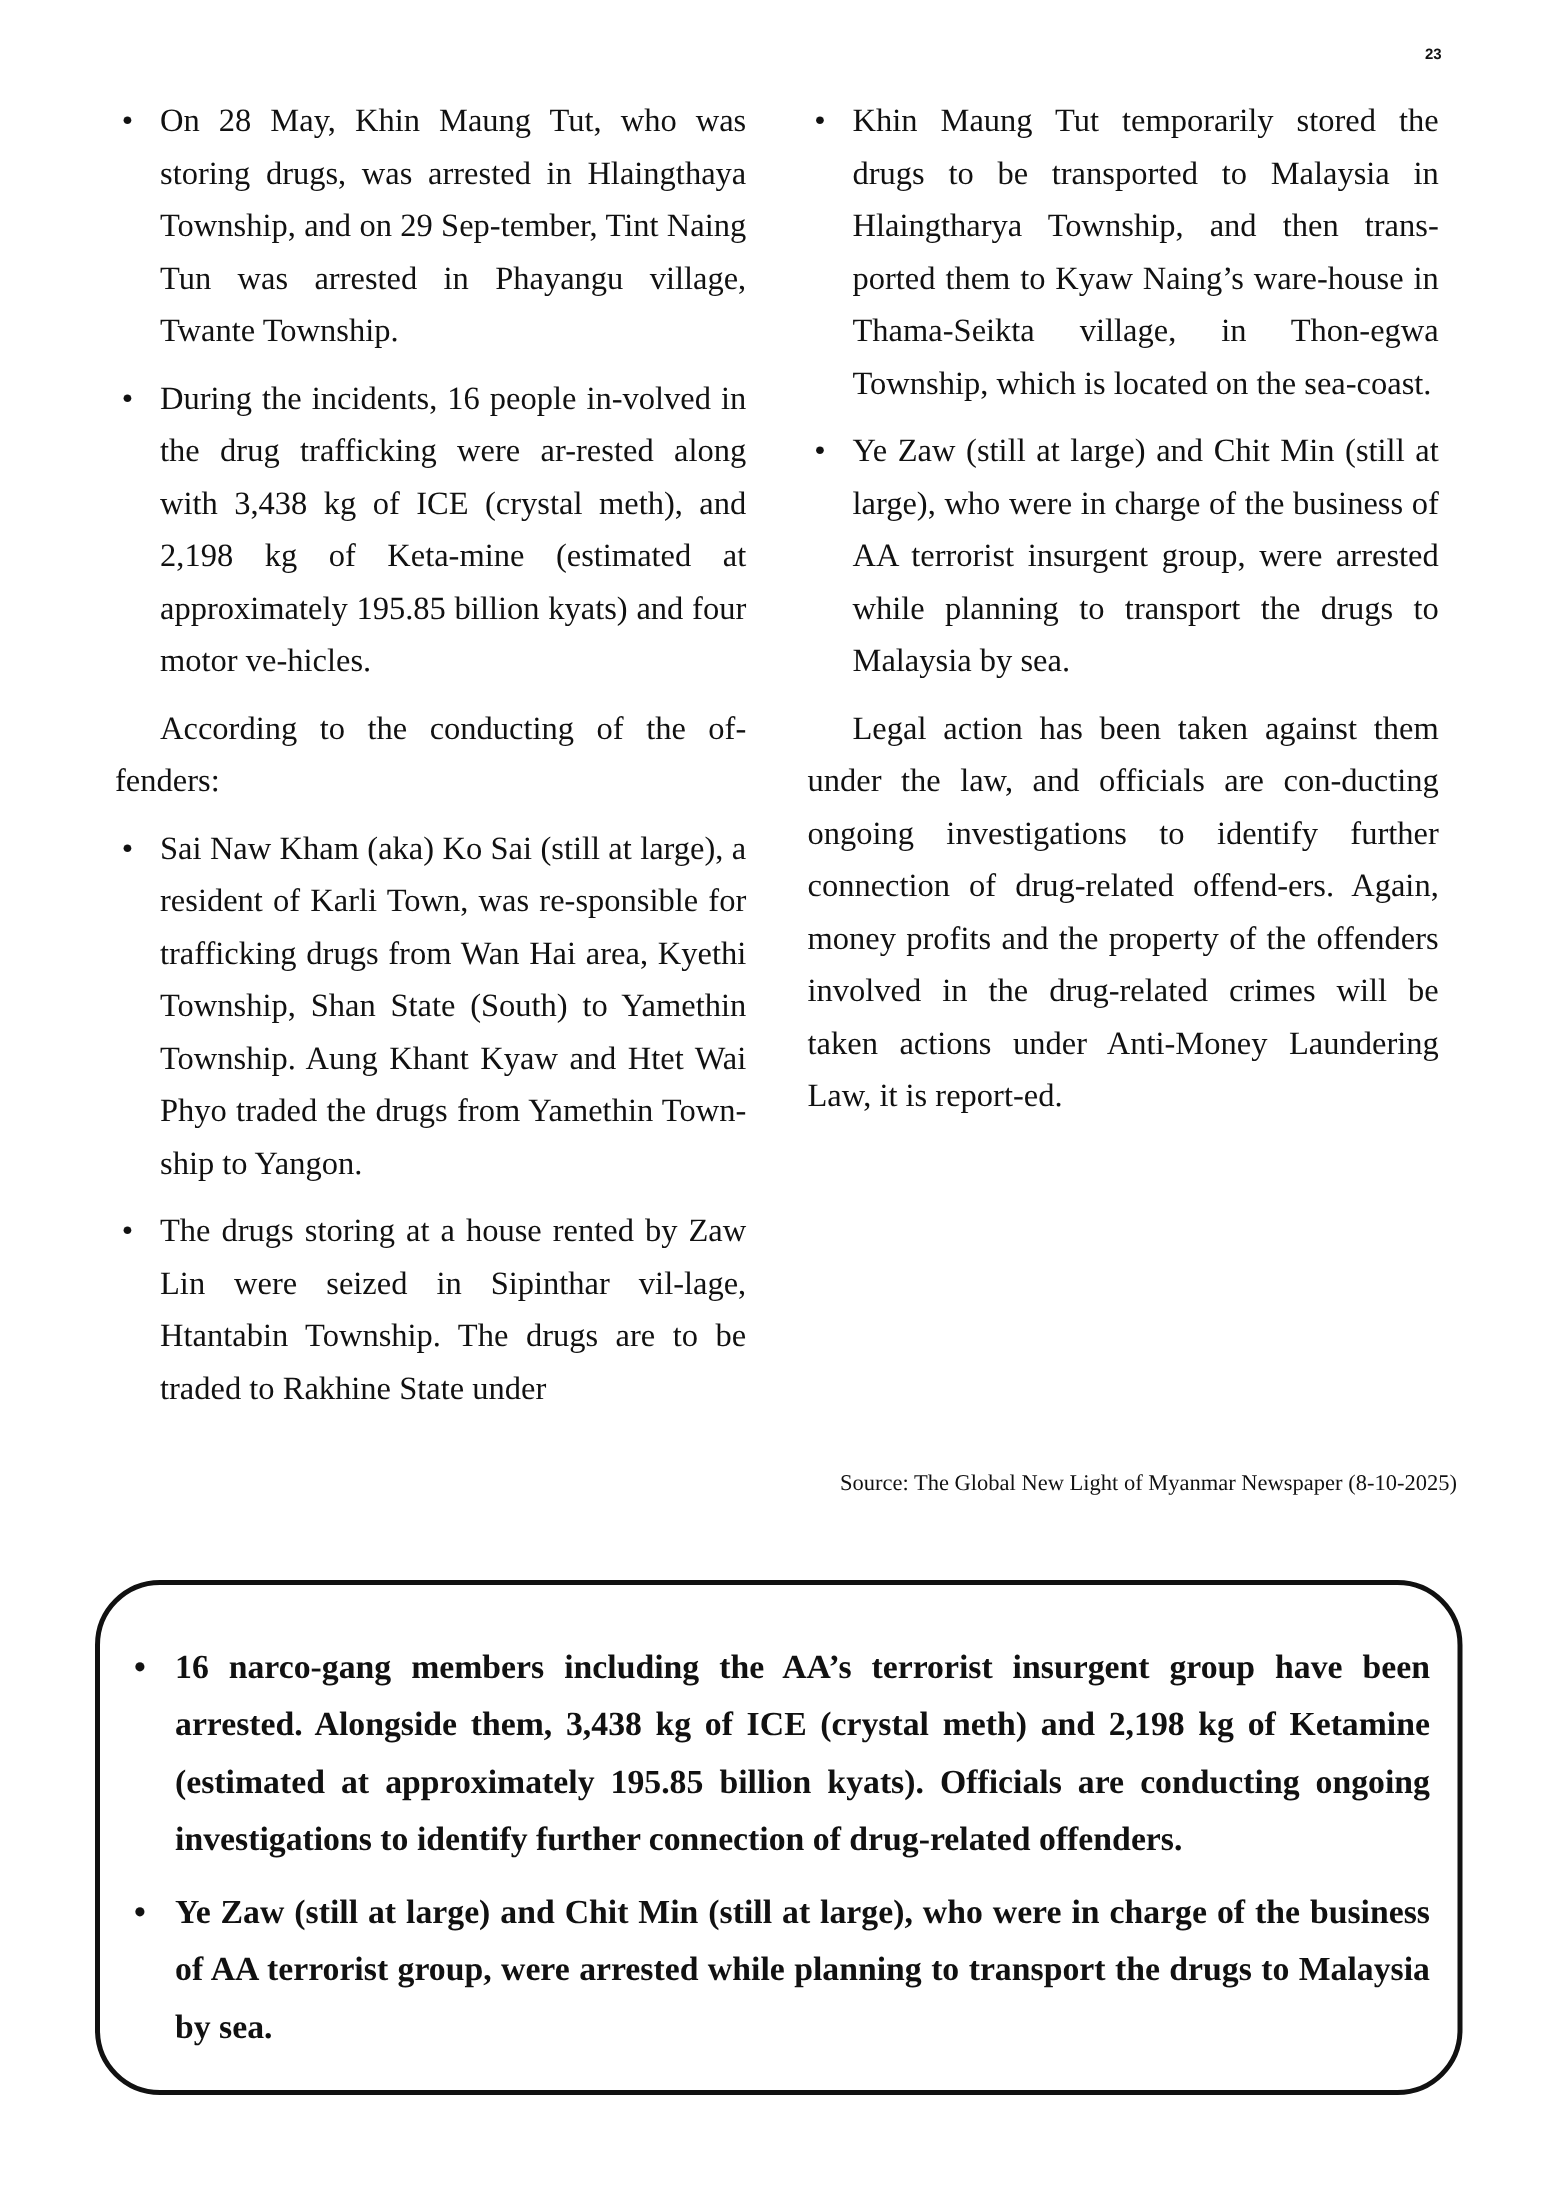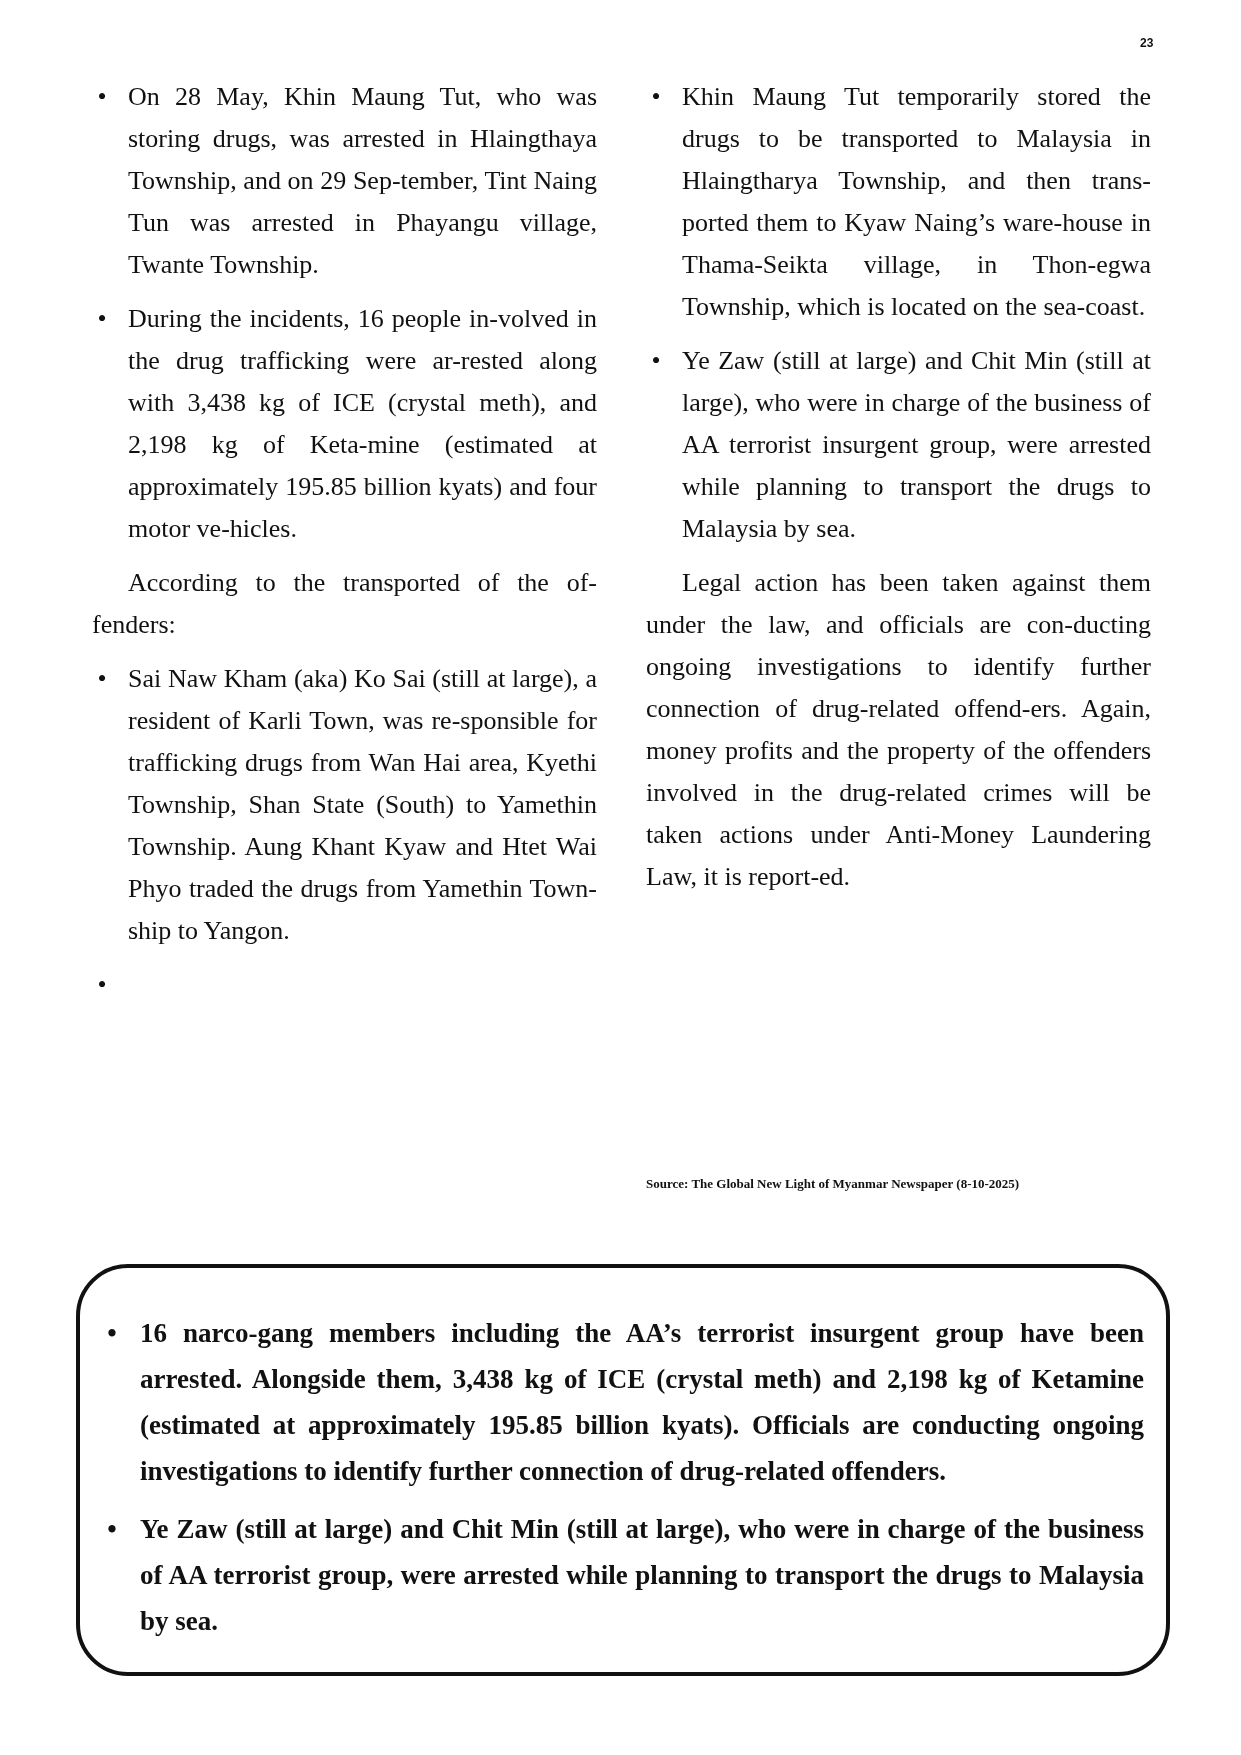--- a/index.html
+++ b/index.html
@@ -19,22 +19,22 @@
   .col-right { left: 646px; }
   .bullet {
     position: relative; padding-left: 36px; margin: 0 0 12px 0;
   }
   .bullet .dot {
     position: absolute; left: 0; top: 0; width: 20px; text-align: center;
   }
   .para { margin: 0 0 12px 0; text-indent: 36px; }
   .cont { padding-left: 36px; margin: 0 0 12px 0; }
   .source {
-    position: absolute; top: 1176px; left: 646px;
-    font-size: 13px; font-weight: bold; white-space: nowrap;
+    position: absolute; top: 1176px; left: 672px;
+    font-size: 18px; font-weight: normal; white-space: nowrap;
   }
   .summary-box {
     position: absolute; left: 76px; top: 1264px; width: 1094px; height: 412px;
     border: 4px solid #111111; border-radius: 52px; box-sizing: border-box;
   }
   .summary-list {
     position: absolute; left: 22px; top: 42px; right: 22px;
     font-size: 27px; font-weight: bold; line-height: 46px; text-align: justify;
   }
   .summary-list .bullet { padding-left: 38px; margin-bottom: 12px; }
@@ -46,27 +46,28 @@
 
 <div class="col col-left">
   <div class="bullet">
     <span class="dot">•</span>
     <span>On 28 May, Khin Maung Tut, who was storing drugs, was arrested in Hlaingthaya Township, and on 29 Sep-tember, Tint Naing Tun was arrested in Phayangu village, Twante Township.</span>
   </div>
   <div class="bullet">
     <span class="dot">•</span>
     <span>During the incidents, 16 people in-volved in the drug trafficking were ar-rested along with 3,438 kg of ICE (crystal meth), and 2,198 kg of Keta-mine (estimated at approximately 195.85 billion kyats) and four motor ve-hicles.</span>
   </div>
-  <p class="para">According to the transported of the of-fenders:</p>
+  <p class="para">According to the conducting of the of-fenders:</p>
   <div class="bullet">
     <span class="dot">•</span>
     <span>Sai Naw Kham (aka) Ko Sai (still at large), a resident of Karli Town, was re-sponsible for trafficking drugs from Wan Hai area, Kyethi Township, Shan State (South) to Yamethin Township. Aung Khant Kyaw and Htet Wai Phyo traded the drugs from Yamethin Town-ship to Yangon.</span>
   </div>
   <div class="bullet">
     <span class="dot">•</span>
+    <span>The drugs storing at a house rented by Zaw Lin were seized in Sipinthar vil-lage, Htantabin Township. The drugs are to be traded to Rakhine State under</span>
   </div>
 </div>
 
 <div class="col col-right">
   <div class="bullet">
     <span class="dot">•</span>
     <span>Khin Maung Tut temporarily stored the drugs to be transported to Malaysia in Hlaingtharya Township, and then trans-ported them to Kyaw Naing’s ware-house in Thama-Seikta village, in Thon-egwa Township, which is located on the sea-coast.</span>
   </div>
   <div class="bullet">
     <span class="dot">•</span>

